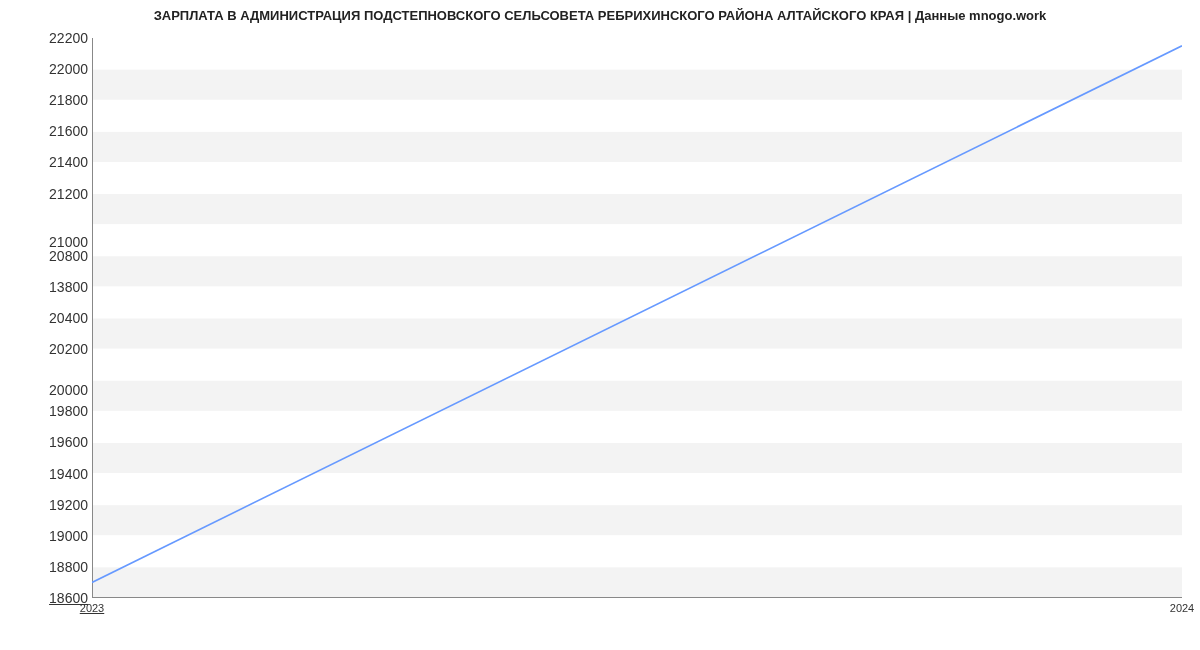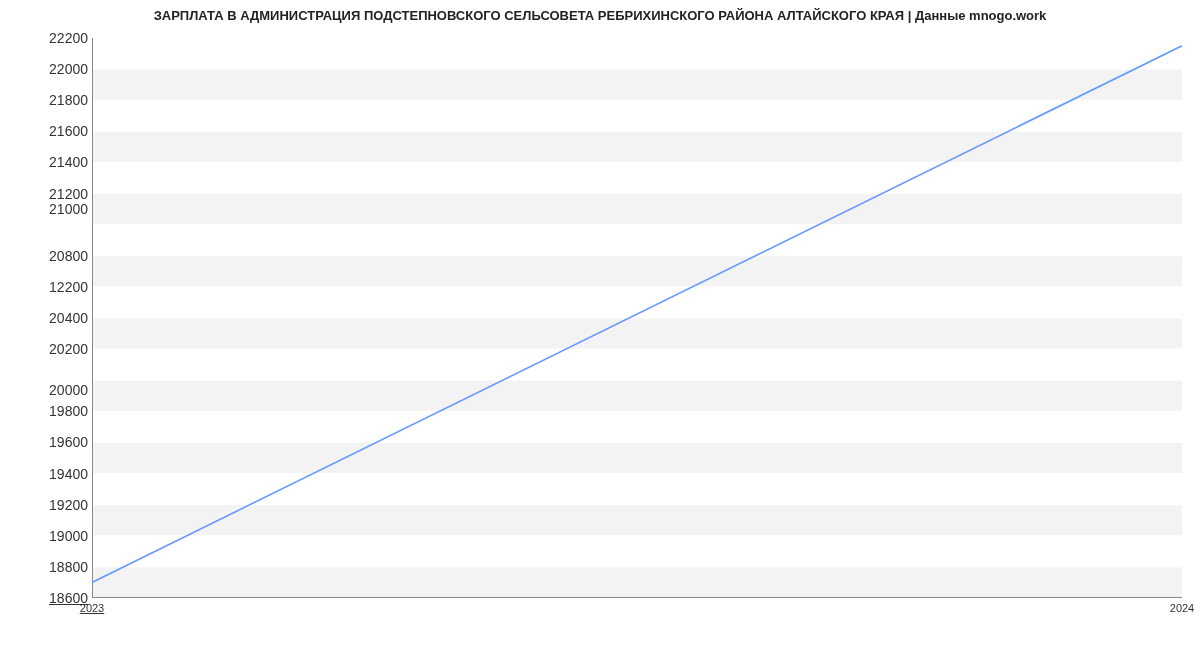--- a/index.html
+++ b/index.html
@@ -61,23 +61,23 @@
       <div class="y-tick-label" style="top: 598px; text-decoration: underline;">18600</div>
       <div class="y-tick-label" style="top: 566.889px;">18800</div>
       <div class="y-tick-label" style="top: 535.778px; text-align: right;">19000</div>
       <div class="y-tick-label" style="top: 504.667px;">19200</div>
       <div class="y-tick-label" style="top: 473.556px;">19400</div>
       <div class="y-tick-label" style="top: 442.444px;">19600</div>
       <div class="y-tick-label" style="top: 411.333px;">19800</div>
       <div class="y-tick-label" style="top: 390px;">20000</div>
       <div class="y-tick-label" style="top: 349.111px;">20200</div>
       <div class="y-tick-label" style="top: 318px;">20400</div>
-      <div class="y-tick-label" style="top: 286.889px;">12200</div>
+      <div class="y-tick-label" style="top: 286.889px;">13800</div>
       <div class="y-tick-label" style="top: 255.778px;">20800</div>
-      <div class="y-tick-label" style="top: 209px;">21000</div>
+      <div class="y-tick-label" style="top: 242px;">21000</div>
       <div class="y-tick-label" style="top: 193.556px;">21200</div>
       <div class="y-tick-label" style="top: 162.444px;">21400</div>
       <div class="y-tick-label" style="top: 131.333px;">21600</div>
       <div class="y-tick-label" style="top: 100.222px;">21800</div>
       <div class="y-tick-label" style="top: 69.1111px;">22000</div>
       <div class="y-tick-label" style="top: 38px;">22200</div>
     </div>
 
   <div id="x-labels">
       <div class="x-tick-label" style="left: 92px; text-decoration: underline;">2023</div>

